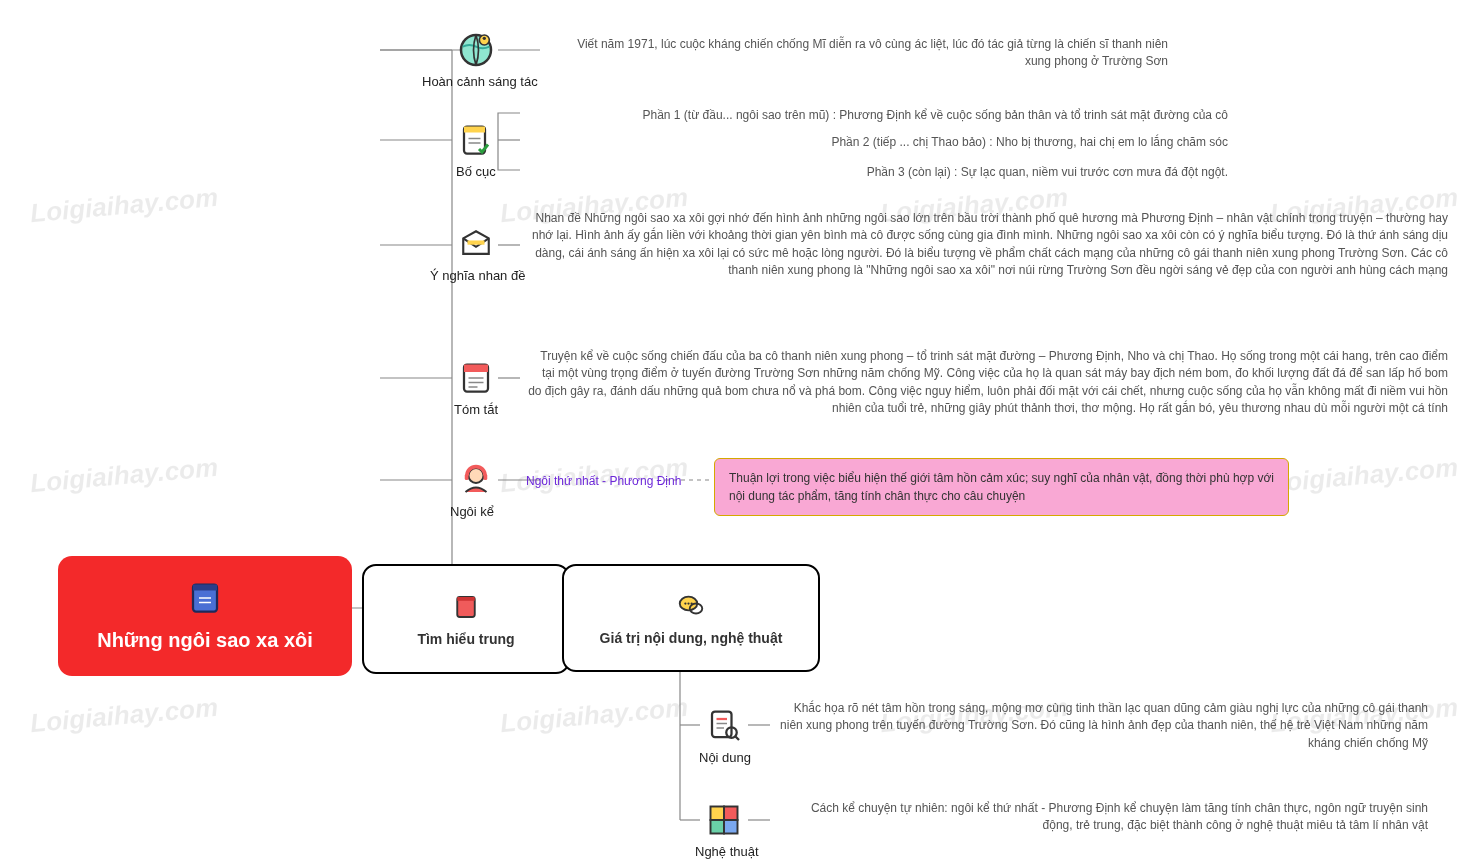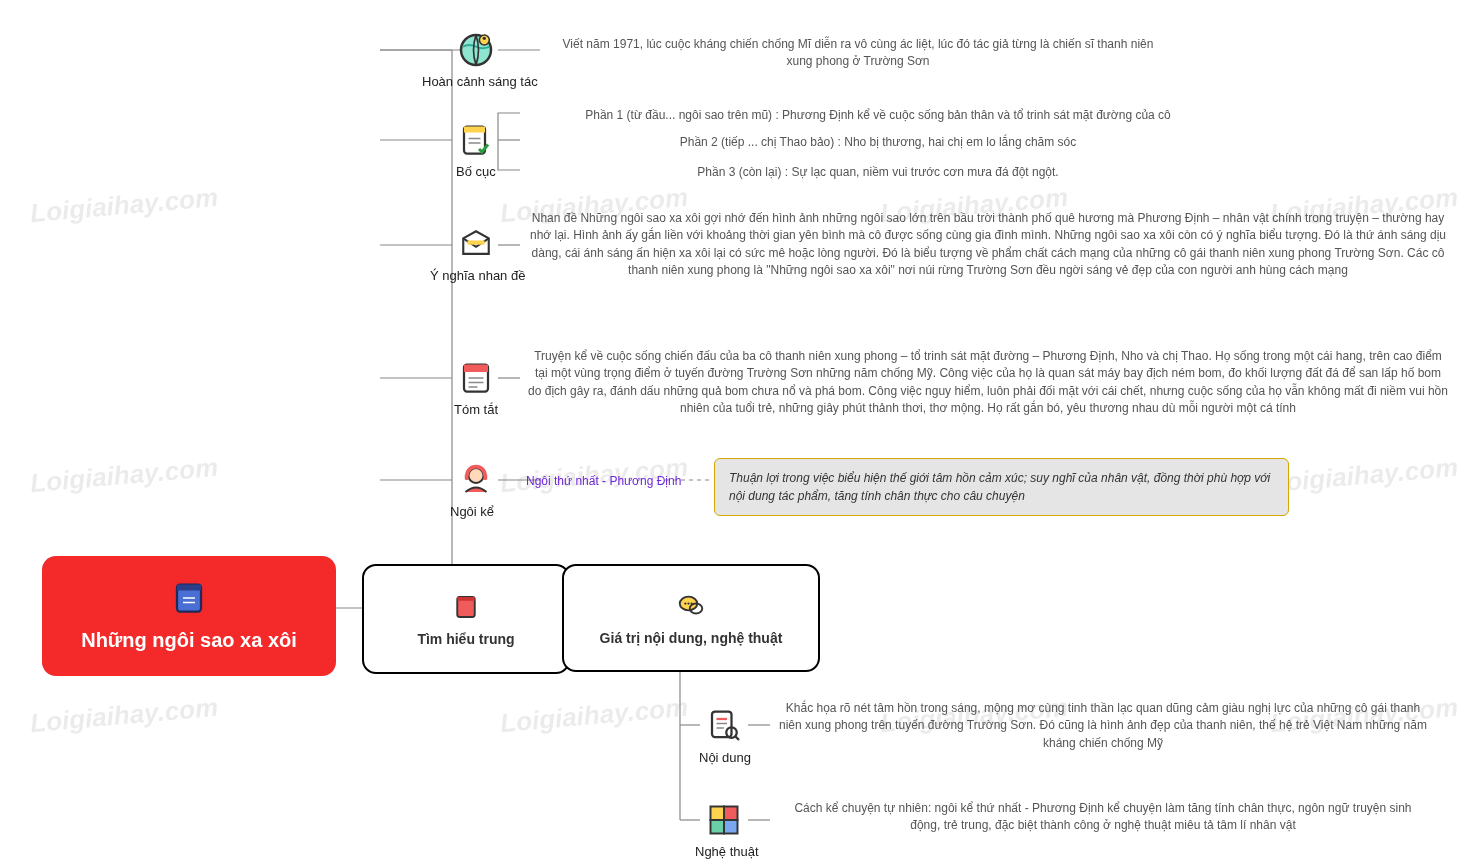--- a/index.html
+++ b/index.html
@@ -39,20 +39,21 @@
   }
   .root {
     background: #f3292a;
     color: #fff;
     font-weight: bold;
     font-size: 20px;
     border: none;
     border-radius: 14px;
     width: 270px;
     height: 104px;
+    margin-left: 16px;
   }
   .sub {
     width: 180px;
     height: 90px;
     font-weight: bold;
     font-size: 14px;
   }
   .sub2 {
     width: 230px;
     height: 88px;
@@ -75,33 +76,32 @@
     color: #222;
     text-align: left;
     white-space: nowrap;
   }
 
   .desc {
     position: absolute;
     font-size: 12px;
     color: #555;
     line-height: 1.45;
-    text-align: center;
+    text-align: right;
   }
 
   .highlight-box {
     position: absolute;
-    background: #e5e5e5;
+    background: #f9a8d4;
     border: 1px solid #d4a800;
     border-radius: 6px;
     padding: 10px 14px;
     font-size: 12px;
     color: #333;
     line-height: 1.5;
-    font-style: italic;
   }
 
   svg.connector {
     position: absolute;
     top: 0; left: 0;
     width: 1481px;
     height: 867px;
     pointer-events: none;
   }
   svg.connector path, svg.connector line {

